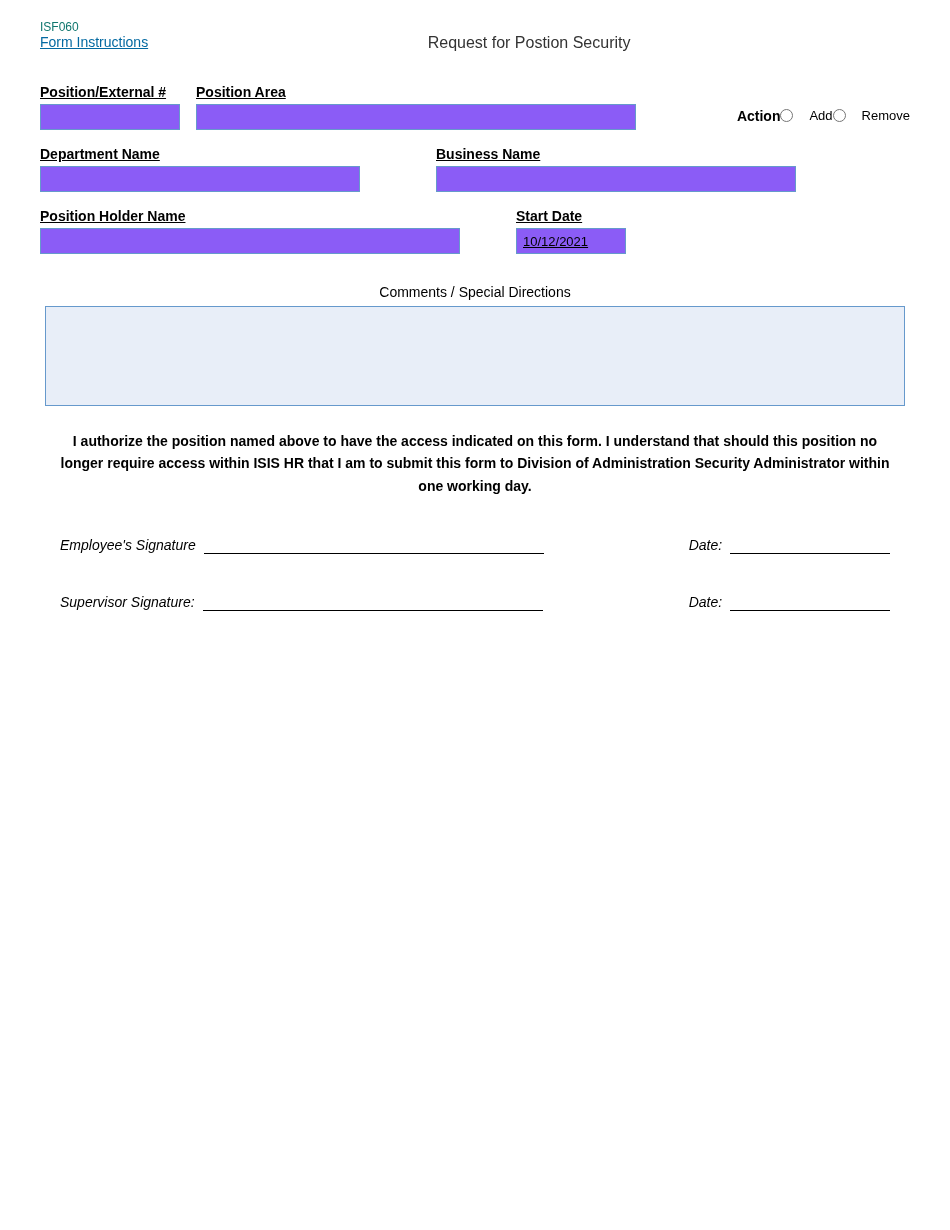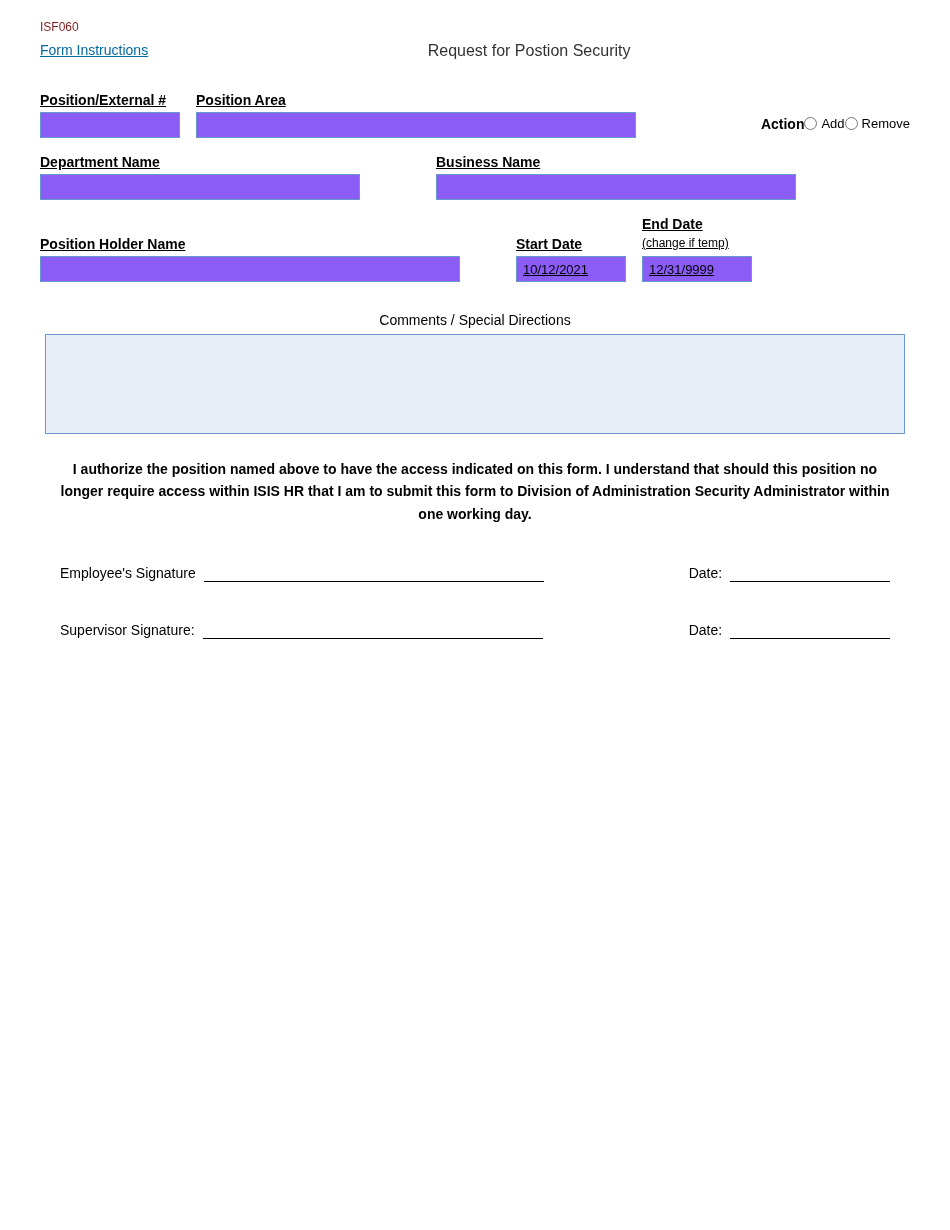--- a/index.html
+++ b/index.html
@@ -7,22 +7,22 @@
       font-family: Arial, sans-serif;
       background: #fff;
       color: #000;
       width: 950px;
       min-height: 1230px;
       padding: 20px 40px;
       font-size: 14px;
     }
     .form-id {
       font-size: 12px;
-      color: #7f1d1d;
-      margin-bottom: 8px;
+      color: #0f766e;
+      margin-bottom: 0;
     }
     .form-instructions-link {
       color: #0369a1;
       text-decoration: underline;
       cursor: pointer;
       font-size: 14px;
     }
     .header-section {
       text-align: center;
       margin-bottom: 8px;
@@ -105,21 +105,21 @@
     }
     .action-label {
       font-weight: bold;
       font-size: 14px;
       margin-bottom: 6px;
     }
     .radio-row {
       display: flex;
       align-items: center;
       margin-bottom: 4px;
-      gap: 4px;
+      gap: 16px;
       font-size: 13px;
     }
     .comments-section {
       margin-top: 20px;
       text-align: center;
     }
     .comments-label {
       font-size: 14px;
       margin-bottom: 6px;
     }
@@ -144,20 +144,21 @@
     }
     .signature-section {
       margin-top: 40px;
       padding: 0 20px;
     }
     .signature-row {
       display: flex;
       justify-content: space-between;
       align-items: center;
       margin-bottom: 40px;
+      font-style: italic;
     }
     .signature-line {
       border-bottom: 1px solid #000;
       width: 340px;
       display: inline-block;
       margin-left: 4px;
     }
     .date-line {
       border-bottom: 1px solid #000;
       width: 160px;
@@ -222,27 +223,20 @@
 
   <div class="fields-row" style="align-items:flex-end; margin-top:4px;">
     <div class="field-group">
       <label class="field-label">Position Holder Name</label>
       <input type="text" class="input-holder" value="" style="">
     </div>
     <div class="field-group" style="margin-left:40px;">
       <label class="field-label">Start Date</label>
       <input type="text" class="input-date" value="10/12/2021" style="">
     </div>
-    <div class="field-group">
-      <div style="display:flex; flex-direction:column; margin-bottom:2px;">
-        <span class="field-label">End Date</span>
-        <span class="field-label-normal">(change if temp)</span>
-      </div>
-      <input type="text" class="input-date" value="12/31/9999" style="">
-    </div>
   </div>
 </div>
 
 <div class="comments-section" style="margin-top:30px;">
   <div class="comments-label">Comments / Special Directions</div>
   <textarea class="comments-textarea" style=""></textarea>
 </div>
 
 <div class="authorization-text">
   <span>I authorize the position named above to have the access indicated on this form. I understand that should this position no longer require access within ISIS HR that I am to submit this form to Division of Administration Security Administrator within one working day.</span>

